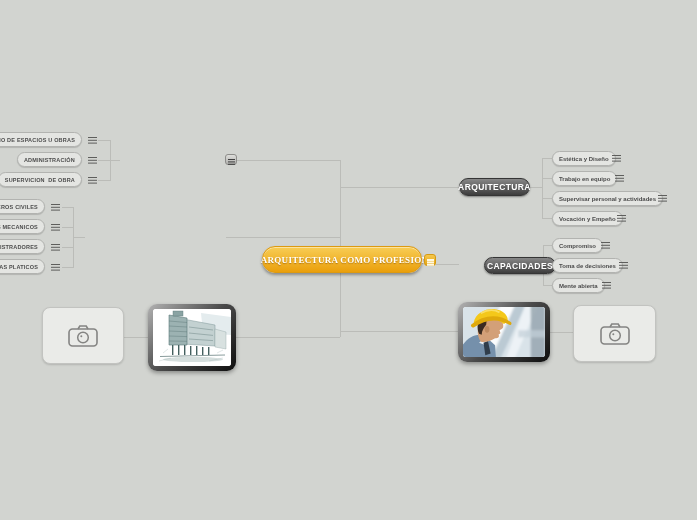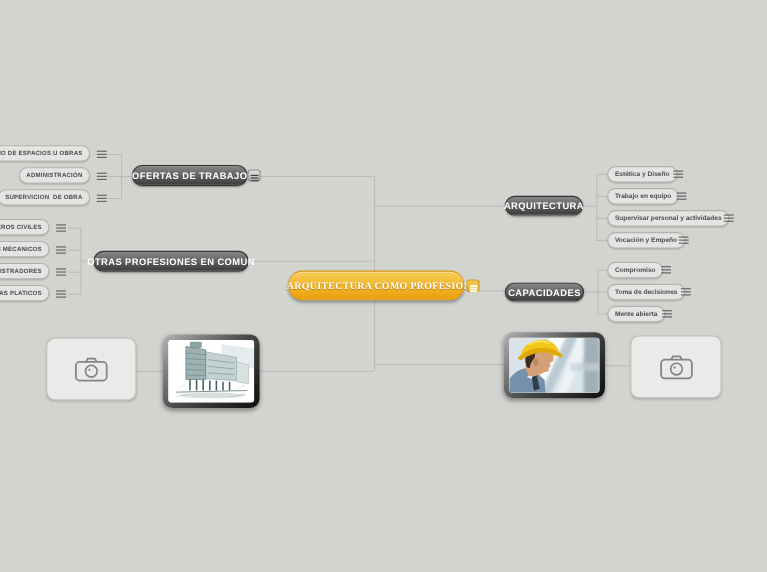--- a/index.html
+++ b/index.html
@@ -94,43 +94,37 @@
   <div class="ln h" style="left:542px;top:198px;width:10px"></div>
   <div class="ln h" style="left:542px;top:218px;width:10px"></div>
   <div class="ln h" style="left:530px;top:187px;width:12px"></div>
 
   <div class="ln v" style="left:543px;top:245px;height:41px"></div>
   <div class="ln h" style="left:543px;top:245px;width:9px"></div>
   <div class="ln h" style="left:543px;top:265px;width:9px"></div>
   <div class="ln h" style="left:543px;top:285px;width:9px"></div>
   <div class="ln h" style="left:531px;top:265px;width:12px"></div>
 
-  <div class="dark" style="left:120px;top:150px;width:105px;height:19px">
-    <span>OFERTAS DE TRABAJO</span>
-  </div>
   <div class="btn btn-gray" style="left:225px;top:154px;width:12px;height:11px">
       <span class="bars"></span>
     </div>
 
   <div class="pill pill-l" style="right:615px;top:132px">
     <span>DISEÑO DE ESPACIOS U OBRAS</span>
   </div>
   <div class="pill pill-l" style="right:615px;top:152px">
     <span>ADMINISTRACIÓN</span>
   </div>
   <div class="pill pill-l" style="right:615px;top:172px">
     <span>SUPERVICION  DE OBRA</span>
   </div>
   <span class="bars bgl" style="left:88px;top:137px"></span>
   <span class="bars bgl" style="left:88px;top:157px"></span>
   <span class="bars bgl" style="left:88px;top:177px"></span>
 
-  <div class="dark" style="left:85px;top:228px;width:141px;height:19px">
-    <span>OTRAS PROFESIONES EN COMUN</span>
-  </div>
 
   <div class="pill pill-l" style="right:652px;top:199px">
     <span>INGENIEROS CIVILES</span>
   </div>
   <div class="pill pill-l" style="right:652px;top:219px">
     <span>INGENIEROS MECANICOS</span>
   </div>
   <div class="pill pill-l" style="right:652px;top:239px">
     <span>ADMINISTRADORES</span>
   </div>
@@ -167,21 +161,21 @@
     <span>Supervisar personal y actividades</span>
   </div>
   <div class="pill pill-r" style="left:552px;top:211px">
     <span>Vocación y Empeño</span>
   </div>
   <span class="bars bgl" style="left:612px;top:155px"></span>
   <span class="bars bgl" style="left:615px;top:175px"></span>
   <span class="bars bgl" style="left:658px;top:195px"></span>
   <span class="bars bgl" style="left:617px;top:215px"></span>
 
-  <div class="dark" style="left:459px;top:257px;width:72px;height:17px">
+  <div class="dark" style="left:484px;top:257px;width:72px;height:17px">
     <span>CAPACIDADES</span>
   </div>
   <div class="pill pill-r" style="left:552px;top:238px">
     <span>Compromiso</span>
   </div>
   <div class="pill pill-r" style="left:552px;top:258px">
     <span>Toma de decisiones</span>
   </div>
   <div class="pill pill-r" style="left:552px;top:278px">
     <span>Mente abierta</span>

